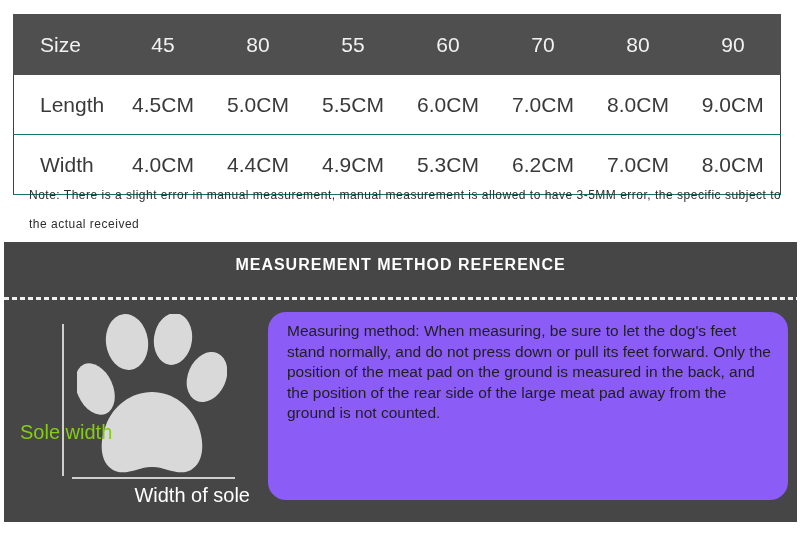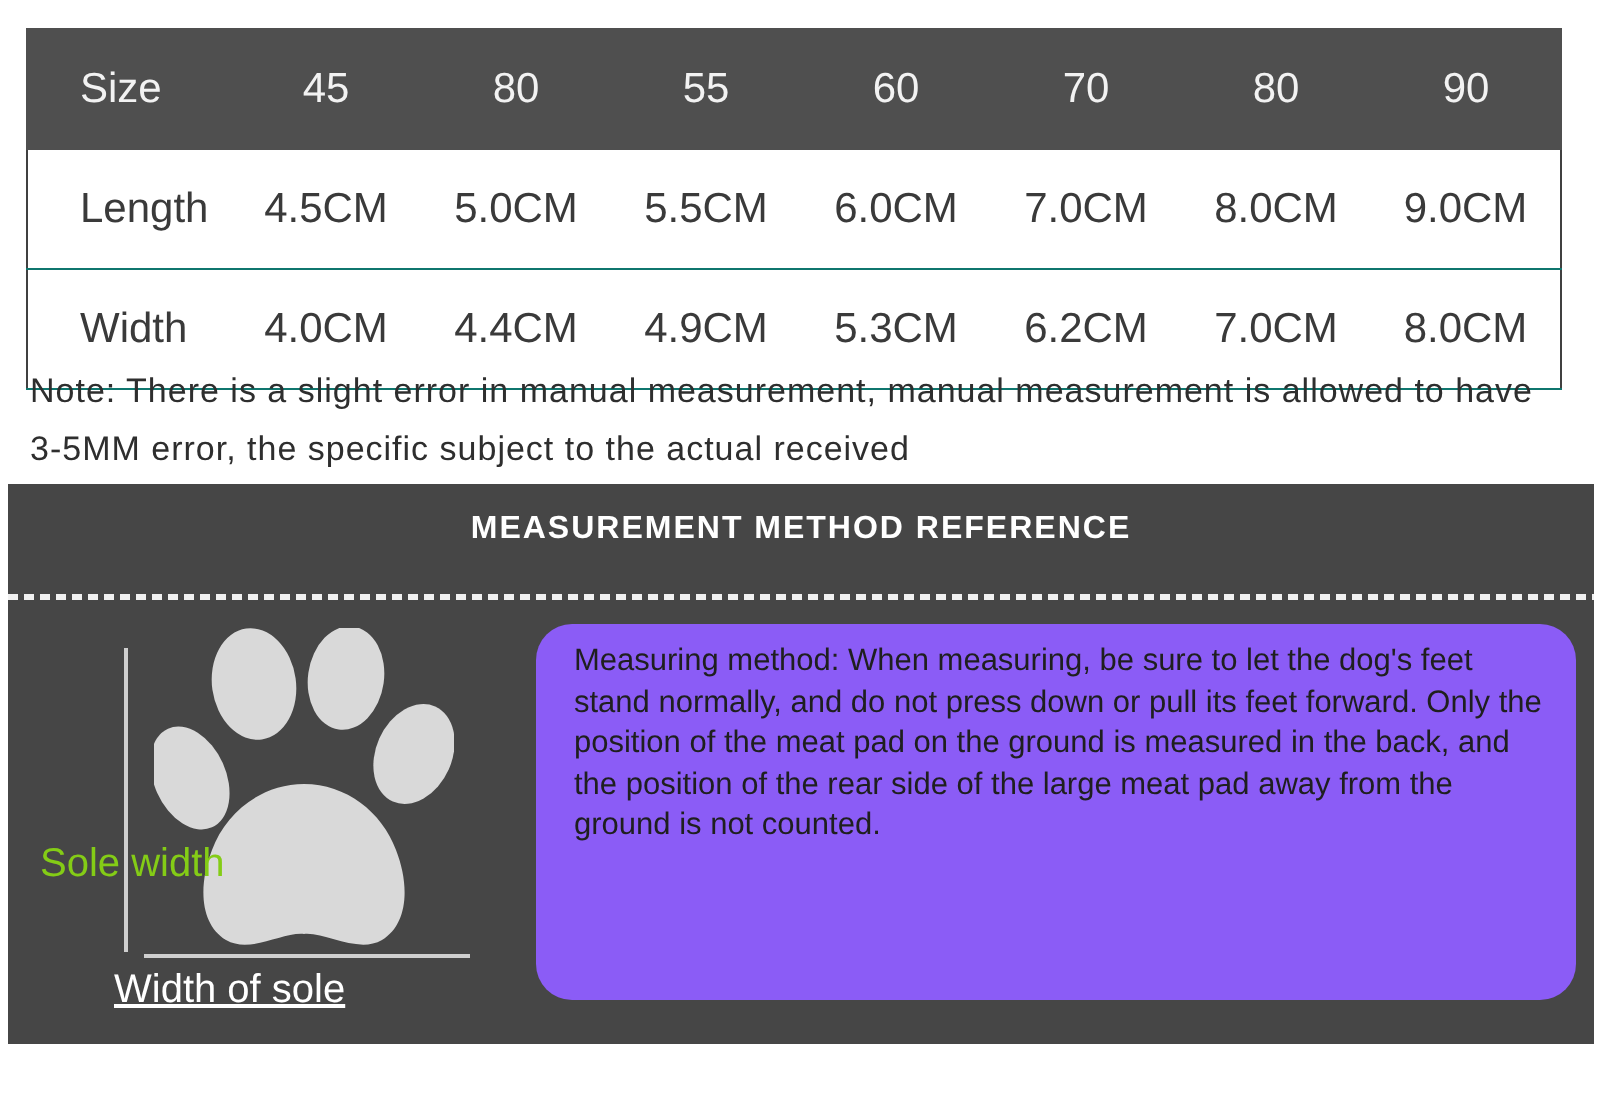--- a/index.html
+++ b/index.html
@@ -31,23 +31,23 @@
   .size-table tbody td {
     background: #ffffff; color: #3a3a3a;
     border-top: 1px solid #404040; border-bottom: 1px solid #0f766e;
   }
   .size-table th:first-child, .size-table td:first-child {
     text-align: left; padding-left: 26px;
   }
 
   
   .note {
-    position: absolute; left: 15px; top: 181px; width: 772px;
+    position: absolute; left: 29px; top: 181px; width: 772px;
     margin: 0;
-    font-size: 17px; line-height: 29px; letter-spacing: 0.5px;
+    font-size: 12px; line-height: 29px; letter-spacing: 0.5px;
     color: #2e2e2e;
   }
 
   
   .panel {
     position: absolute; left: 4px; top: 242px; width: 793px; height: 280px;
     background: #464646;
   }
   .panel-title {
     margin: 0; padding-top: 14px;
@@ -63,21 +63,21 @@
   .diagram { position: absolute; left: 0; top: 57px; width: 264px; height: 223px; }
   .paw-svg  { position: absolute; left: 73px; top: 15px; width: 150px; height: 163px; }
   .vline { position: absolute; left: 58px; top: 25px; width: 2px; height: 152px; background: #cfcfcf; }
   .hline { position: absolute; left: 68px; top: 178px; width: 163px; height: 2px; background: #cfcfcf; }
   .lbl-sole-width {
     position: absolute; left: 16px; top: 122px;
     color: #84cc16; font-size: 20px; white-space: nowrap;
   }
   .lbl-width-of-sole {
     position: absolute; left: 53px; top: 185px; width: 193px;
-    text-align: left; color: #ffffff; font-size: 20px; white-space: nowrap; text-decoration: underline;
+    text-align: right; color: #ffffff; font-size: 20px; white-space: nowrap;
   }
 
   
   .textbox {
     position: absolute; left: 264px; top: 70px; width: 520px; height: 188px;
     box-sizing: border-box;
     background: #8b5cf6; border-radius: 18px;
     padding: 9px 12px 8px 19px;
     color: #1f1f1f; font-size: 15.5px; line-height: 20.6px;
   }

